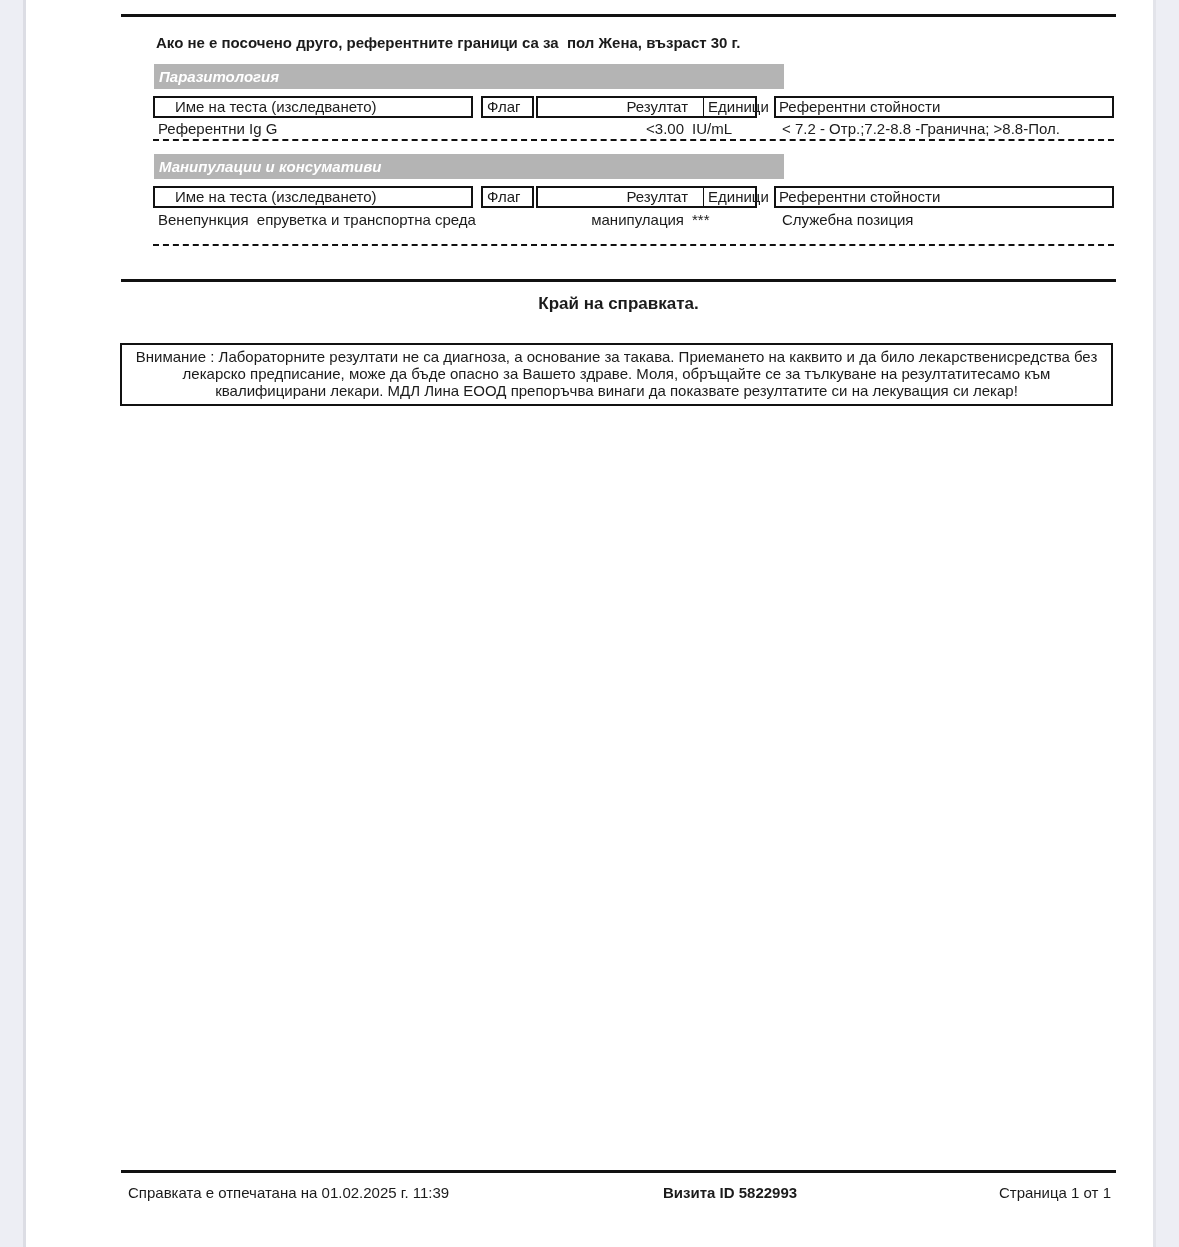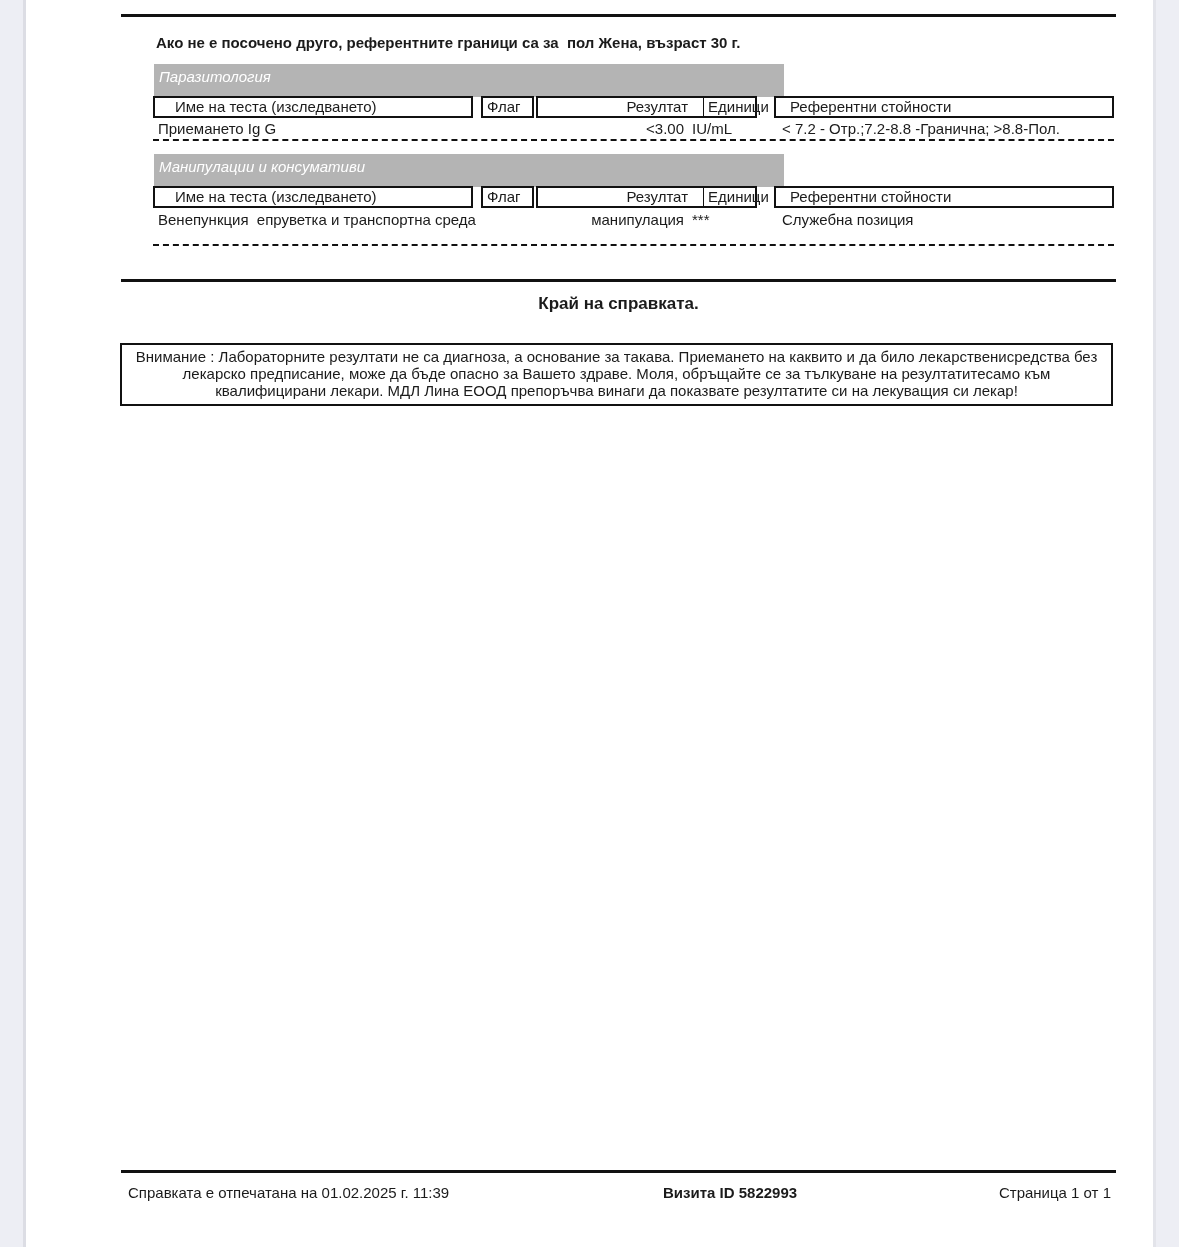--- a/index.html
+++ b/index.html
@@ -21,43 +21,43 @@
   .rule-top{top:7px;}
   .rule-mid{top:272px;}
   .rule-bottom{top:1163px;}
 
   .header-note{
     position:absolute;top:27px;left:35px;
     font-size:15px;font-weight:bold;white-space:pre-wrap;
   }
 
   .section-bar{
-    position:absolute;left:33px;width:630px;height:33px;
+    position:absolute;left:33px;width:630px;height:25px;
     background:#b4b4b4;
-    color:#ffffff;font-size:15px;font-weight:normal;font-style:italic;
+    color:#ffffff;font-size:15px;font-weight:bold;font-style:italic;
     line-height:25px;padding-left:5px;box-sizing:border-box;
   }
   .bar-1{top:57px;}
   .bar-2{top:147px;}
 
   .thead{position:absolute;left:0;width:995px;height:23px;}
   .th-1{top:89px;}
   .th-2{top:179px;}
   .th-box{
     position:absolute;top:0;height:22px;
     border:2px solid #111;box-sizing:border-box;
     font-size:15px;line-height:18px;
     background:#fff;
   }
   .th-name{left:32px;width:320px;padding-left:20px;}
   .th-flag{left:360px;width:53px;padding-left:4px;}
   .th-ru{left:415px;width:221px;display:flex;}
   .th-result{flex:0 0 150px;text-align:right;border-right:1px solid #111;padding-right:15px;}
   .th-units{flex:1;padding-left:4px;}
-  .th-ref{left:653px;width:340px;padding-left:14px;}
+  .th-ref{left:653px;width:340px;padding-left:3px;}
 
   .trow{position:absolute;left:0;width:995px;font-size:15px;line-height:17px;}
   .tr-1{top:113px;}
   .tr-2{top:204px;}
   .td-name{position:absolute;left:37px;width:320px;white-space:pre-wrap;}
   .td-result{position:absolute;left:413px;width:150px;text-align:right;}
   .td-units{position:absolute;left:571px;width:80px;}
   .td-ref{position:absolute;left:661px;width:334px;}
 
   .dashed{position:absolute;left:32px;width:961px;height:0;border-top:2px dashed #111;}
@@ -99,21 +99,21 @@
     <div class="th-box th-name">Име на теста (изследването)</div>
     <div class="th-box th-flag">Флаг</div>
     <div class="th-box th-ru">
       <div class="th-result">Резултат</div>
       <div class="th-units">Единици</div>
     </div>
     <div class="th-box th-ref">Референтни стойности</div>
   </div>
 
   <div class="trow tr-1">
-    <div class="td-name">Приемането Ig G</div>
+    <div class="td-name">Референтни Ig G</div>
     <div class="td-result">&lt;3.00</div>
     <div class="td-units">IU/mL</div>
     <div class="td-ref">&lt; 7.2 - Отр.;7.2-8.8 -Гранична; &gt;8.8-Пол.</div>
   </div>
 
   <div class="dashed dash-1"></div>
 
   <div class="section-bar bar-2">Манипулации и консумативи</div>
 
   <div class="thead th-2">

